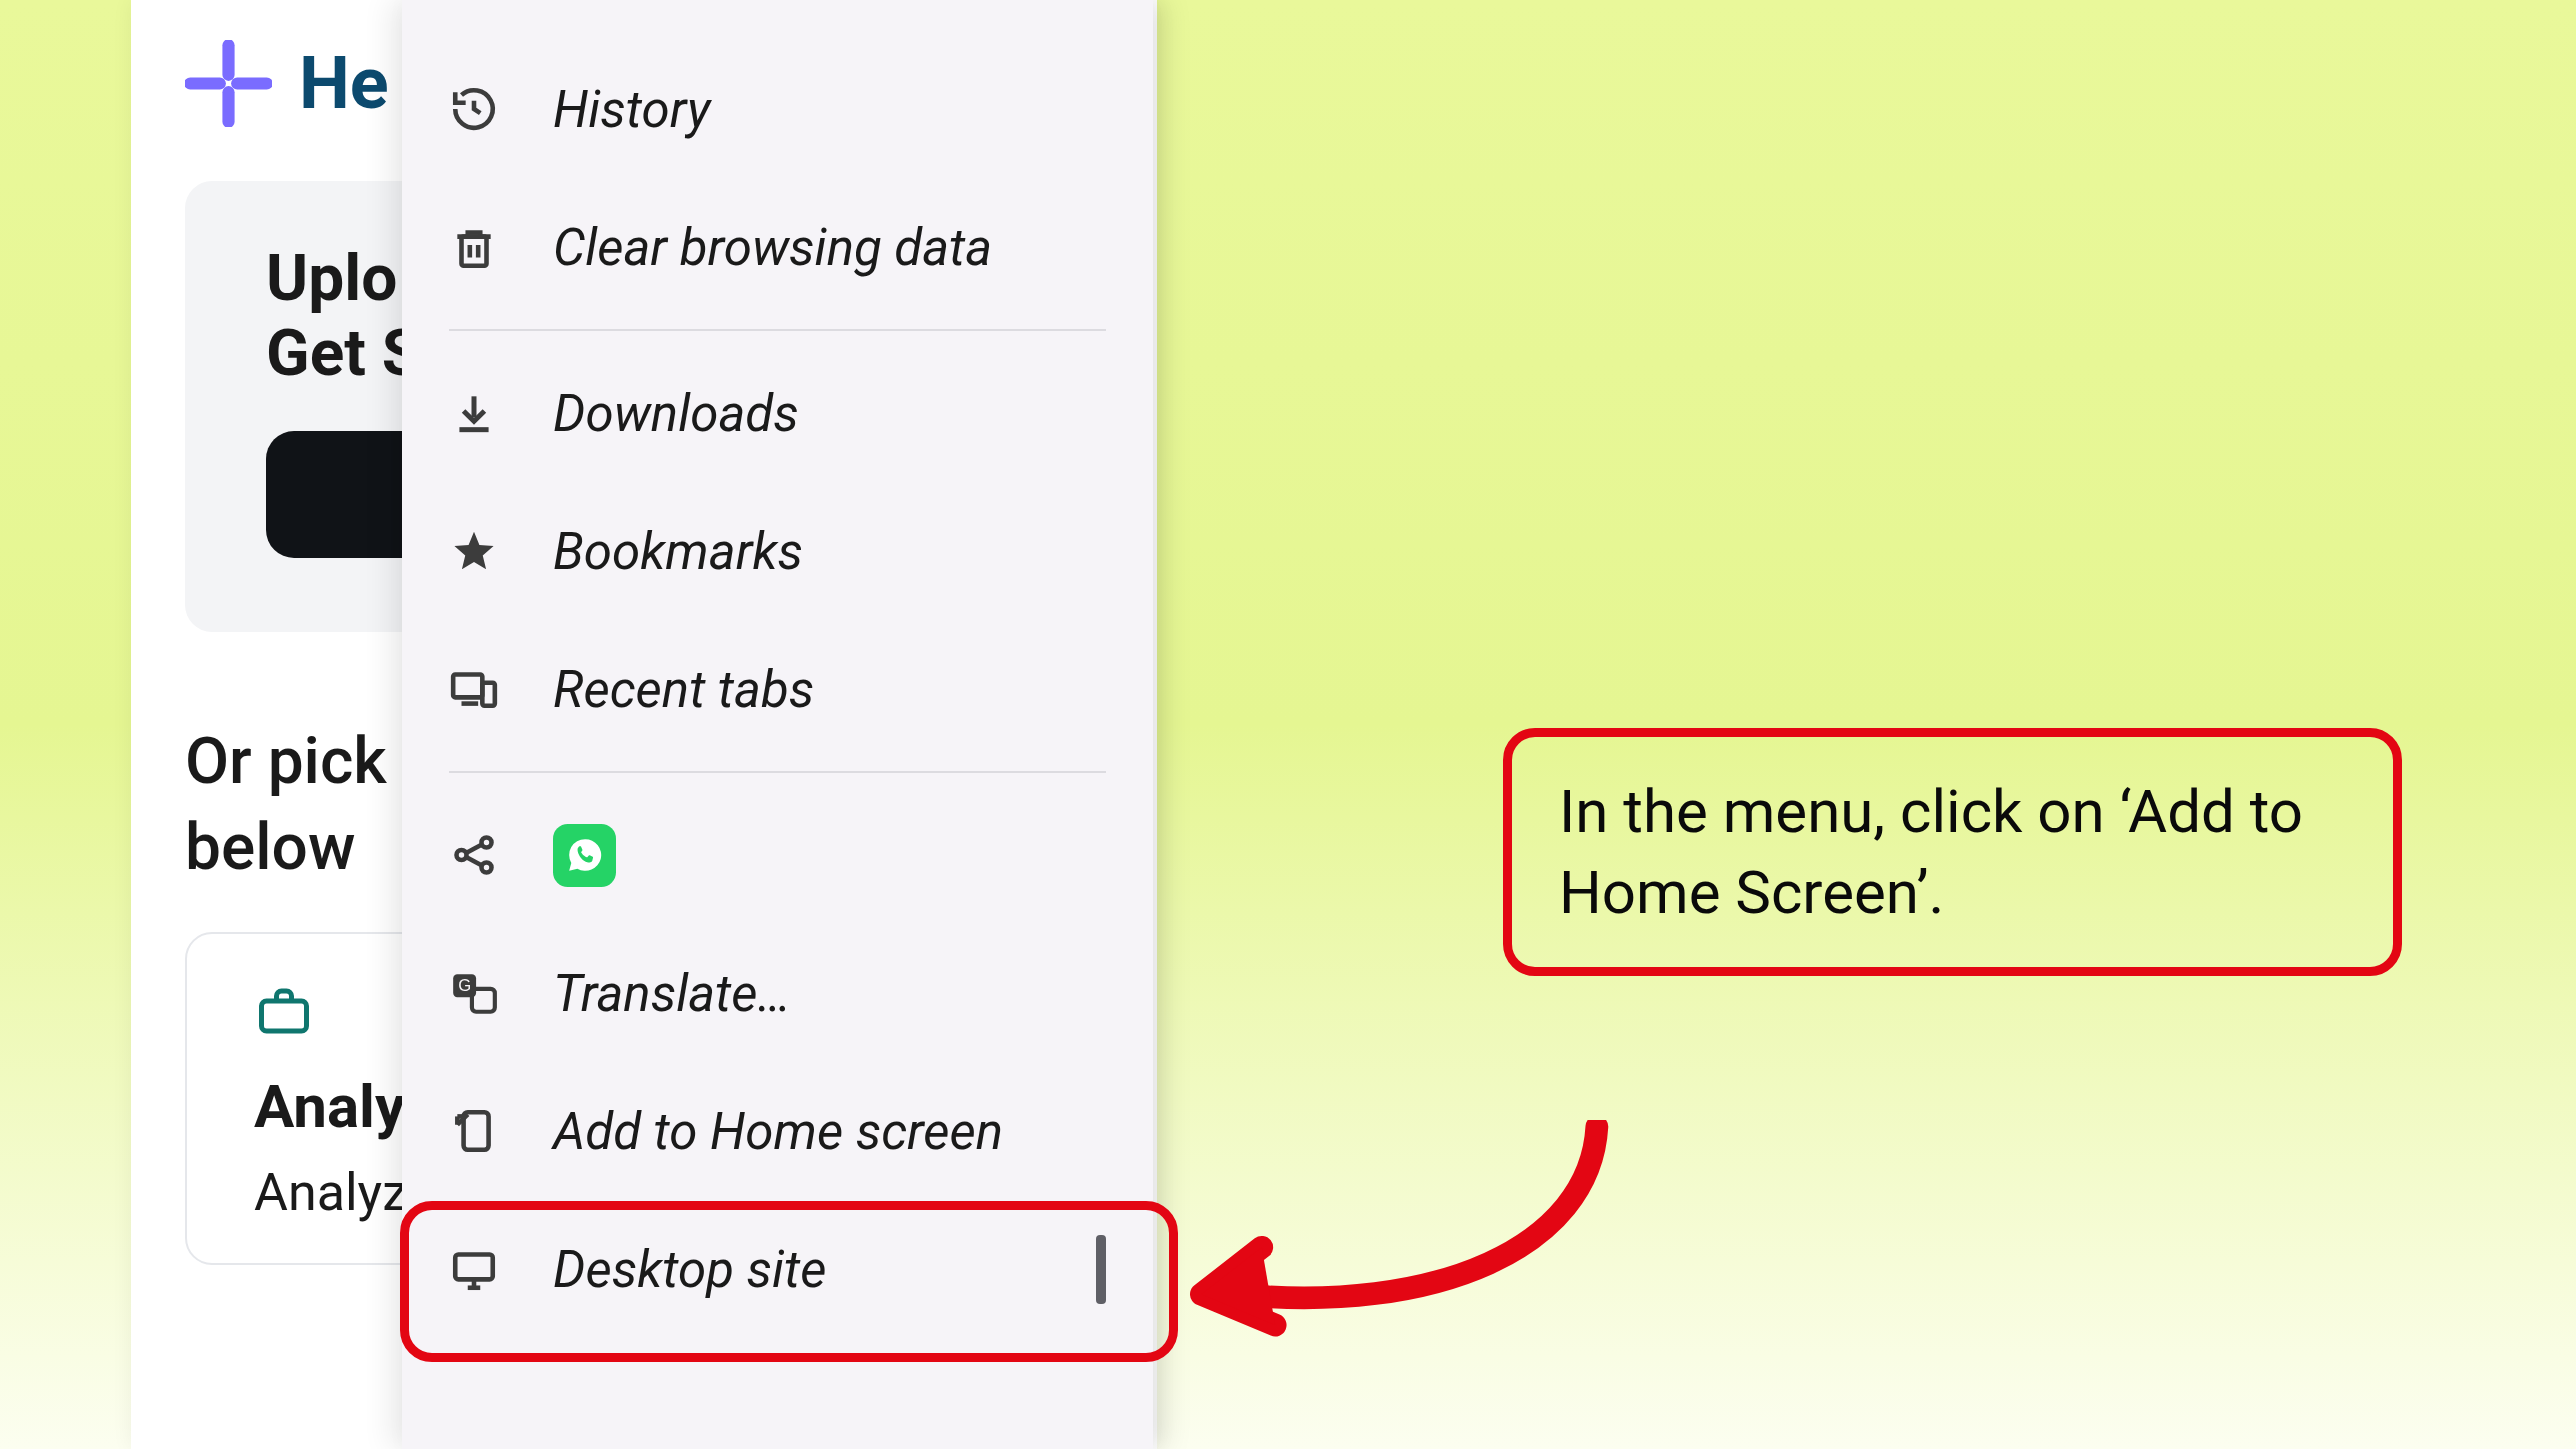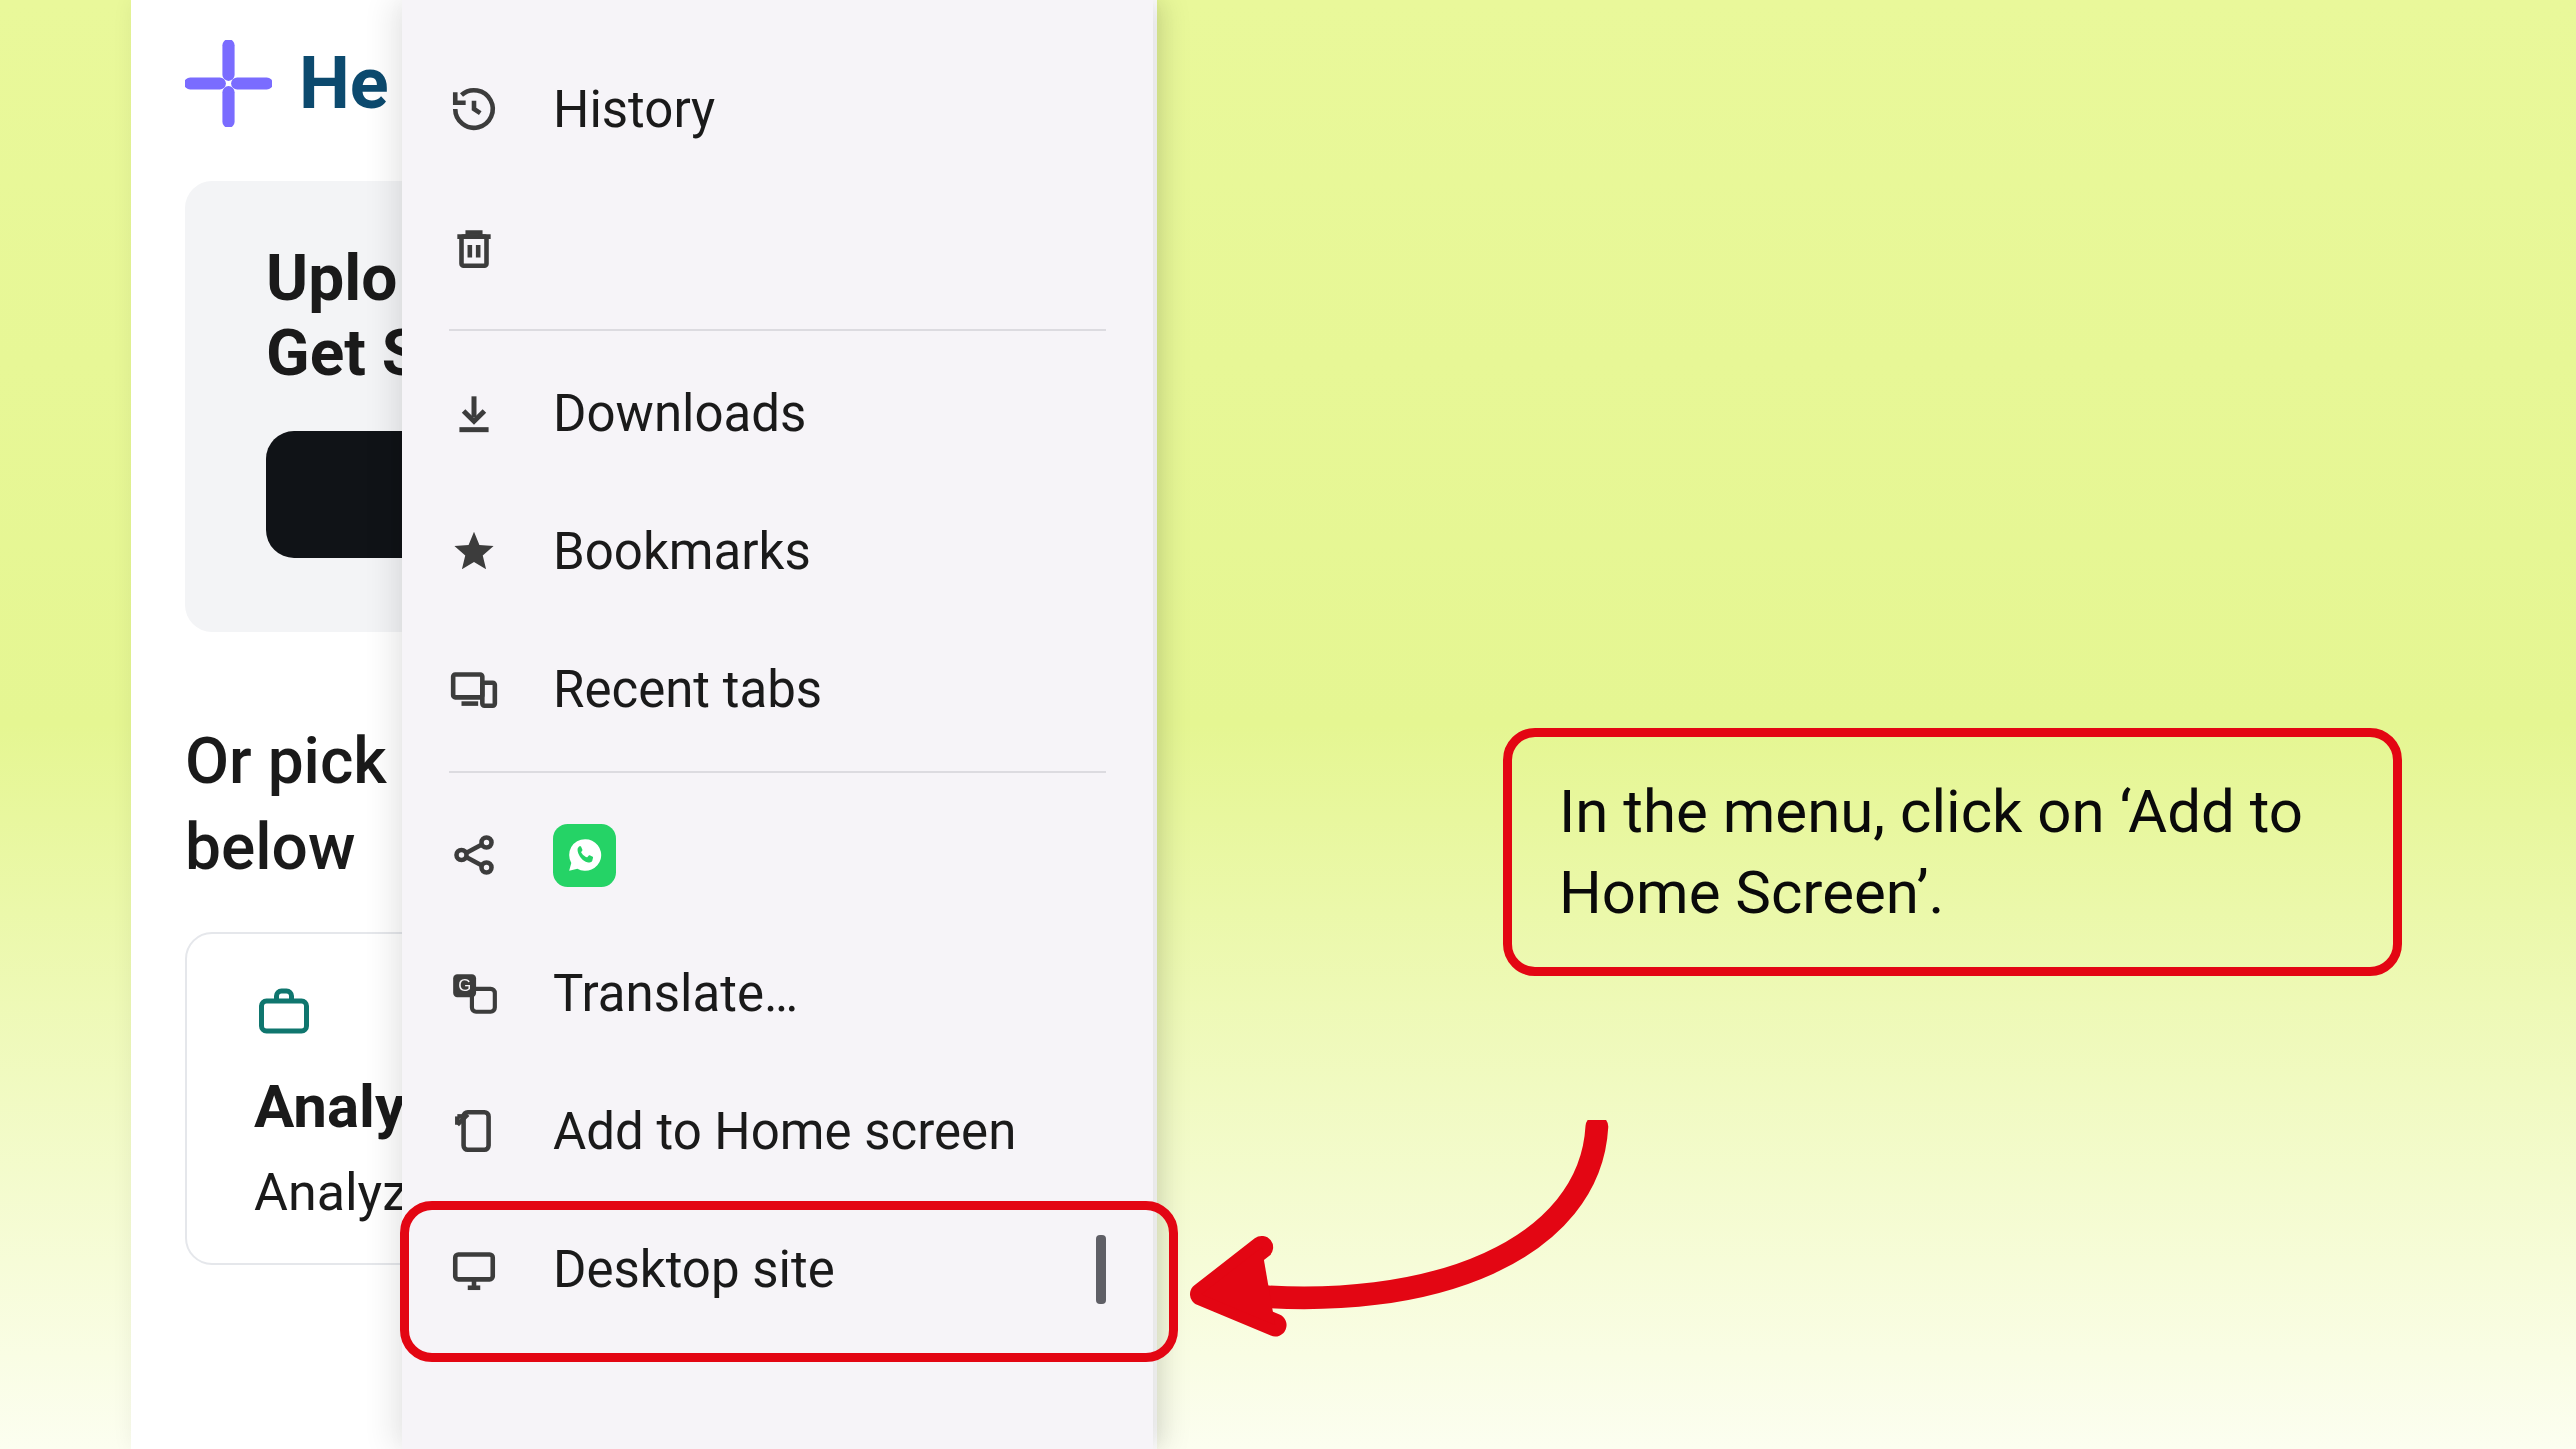--- a/index.html
+++ b/index.html
@@ -107,21 +107,21 @@
     gap: 54px;
     font-size: 51px;
     color: #1a1a1a;
   }
   .menu-item .mi-icon {
     width: 50px;
     height: 50px;
     color: #3c3c3c;
     flex: 0 0 50px;
   }
-  .menu-item .mi-label { flex: 1 1 auto; }
+  .menu-item .mi-label { flex: 1 1 auto; font-style: italic; }
   .menu-item .mi-trailing { flex: 0 0 auto; }
   .menu-sep {
     height: 1.3px;
     background: #dcdbe0;
     margin: 13.4px 47px;
   }
   .whatsapp-badge {
     width: 63px;
     height: 63px;
     background: #25d366;
@@ -232,20 +232,21 @@
 
     <div class="menu-item">
       <span class="mi-icon">
         <svg viewBox="0 0 24 24" width="50" height="50" fill="none" stroke="currentColor" stroke-width="2.2">
           <path d="M4 7 h16"></path>
           <path d="M9 7 V5 h6 v2"></path>
           <rect x="6" y="7" width="12" height="14" rx="1"></rect>
           <path d="M10 11 v6 M14 11 v6"></path>
         </svg>
       </span>
+      <span class="mi-label">Clear browsing data</span>
     </div>
 
     <div class="menu-sep"></div>
 
     <div class="menu-item">
       <span class="mi-icon">
         <svg viewBox="0 0 24 24" width="50" height="50" fill="none" stroke="currentColor" stroke-width="2.4">
           <path d="M12 4 v10"></path>
           <path d="M7 11 l5 5 l5-5"></path>
           <path d="M5 20 h14"></path>

